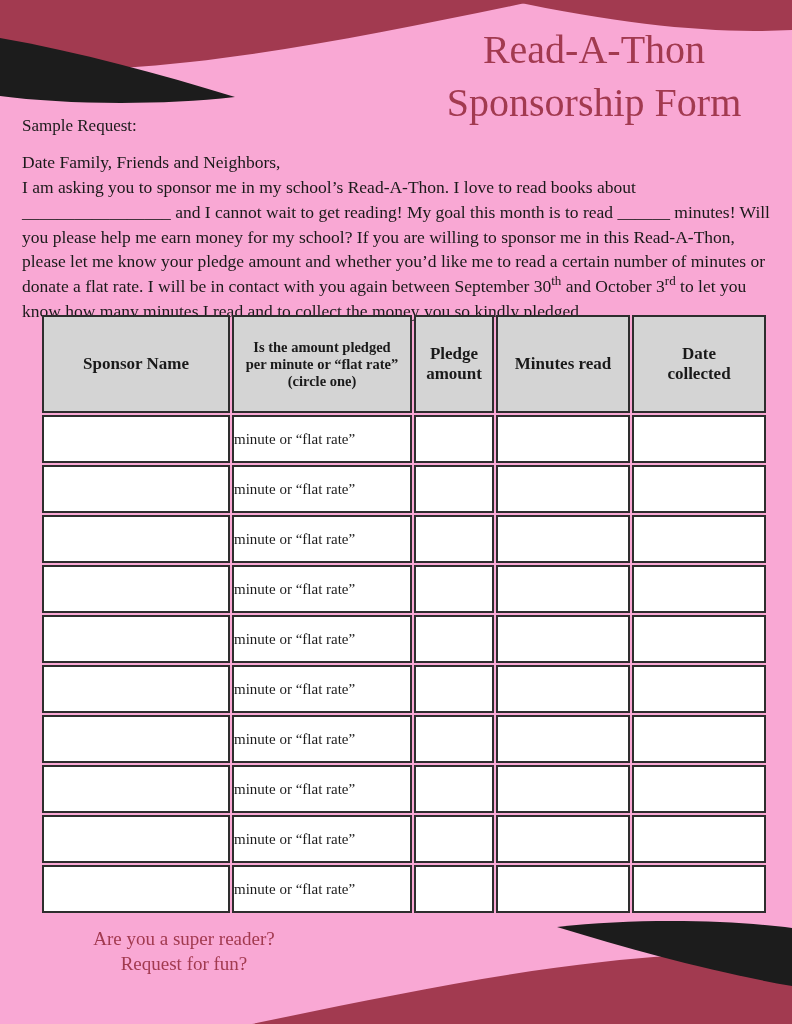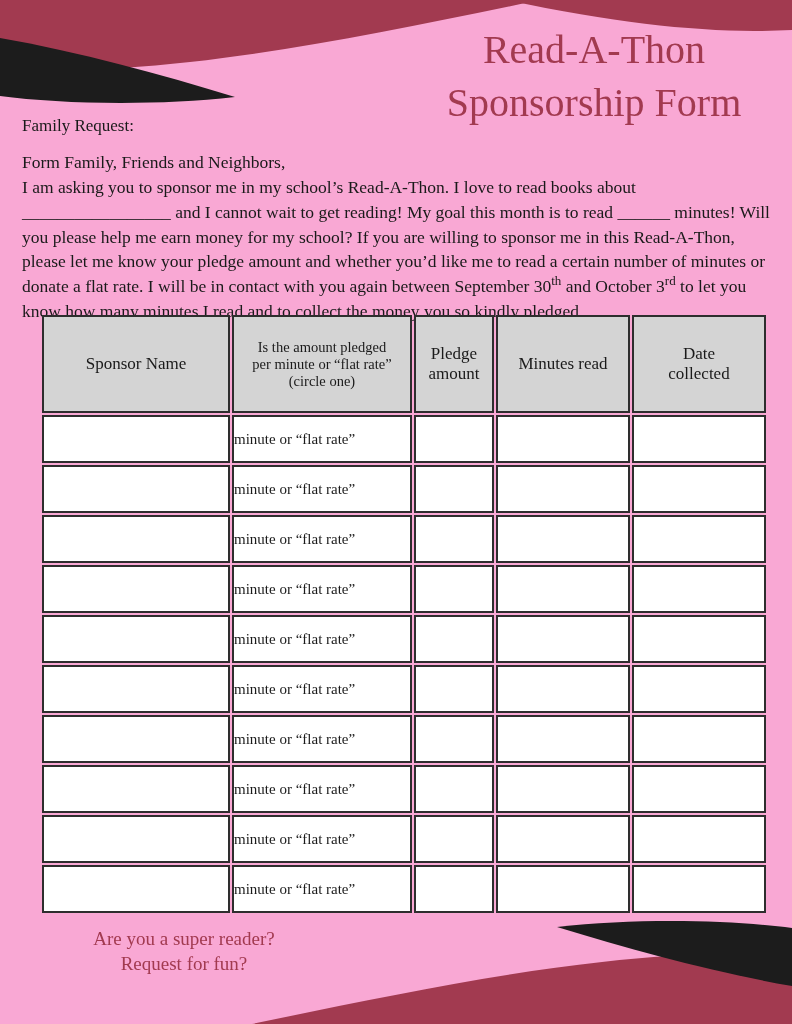--- a/index.html
+++ b/index.html
@@ -58,21 +58,21 @@
     left: 40px;
     width: 716px;
     border-collapse: separate;
     border-spacing: 2px;
     table-layout: fixed;
     z-index: 1;
   }
   th, td { border: 2px solid var(--border); }
   th {
     background: var(--header-bg);
-    font-weight: normal;
+    font-weight: bold;
     font-size: 17px;
     height: 98px;
     text-align: center;
     vertical-align: middle;
     white-space: pre-line;
     padding: 4px 2px;
   }
   th.small { font-size: 14.5px; }
   td {
     height: 48px;
@@ -102,24 +102,24 @@
     <path d="M0,0 L540,0 C420,25 300,50 190,62 C120,70 55,72 0,68 Z" fill="var(--maroon)"></path>
     <path d="M505,0 C630,26 715,34 792,30 L792,0 Z" fill="var(--maroon)"></path>
     <path d="M0,38 C80,52 160,74 235,97 C155,106 60,104 0,96 Z" fill="var(--black)"></path>
   </svg>
 
   <div class="title">
     <div>Read-A-Thon</div>
     <div>Sponsorship Form</div>
   </div>
 
-  <div class="sample">Family Request:</div>
+  <div class="sample">Sample Request:</div>
 
   <div class="letter">
-    <div>Form Family, Friends and Neighbors,</div>
+    <div>Date Family, Friends and Neighbors,</div>
     <p><span>I am asking you to sponsor me in my school’s Read-A-Thon. I love to read books about </span><span>_________________</span><span> and I cannot wait to get reading! My goal this month is to read </span><span>______</span><span> minutes! Will you please help me earn money for my school? If you are willing to sponsor me in this Read-A-Thon, please let me know your pledge amount and whether you’d like me to read a certain number of minutes or donate a flat rate. I will be in contact with you again between September 30</span><sup>th</sup><span> and October 3</span><sup>rd</sup><span> to let you know how many minutes I read and to collect the money you so kindly pledged.</span></p>
   </div>
 
   <table class="sponsor-table">
     <colgroup>
       <col style="width:188px">
       <col style="width:180px">
       <col style="width:80px">
       <col style="width:134px">
       <col style="width:134px">

